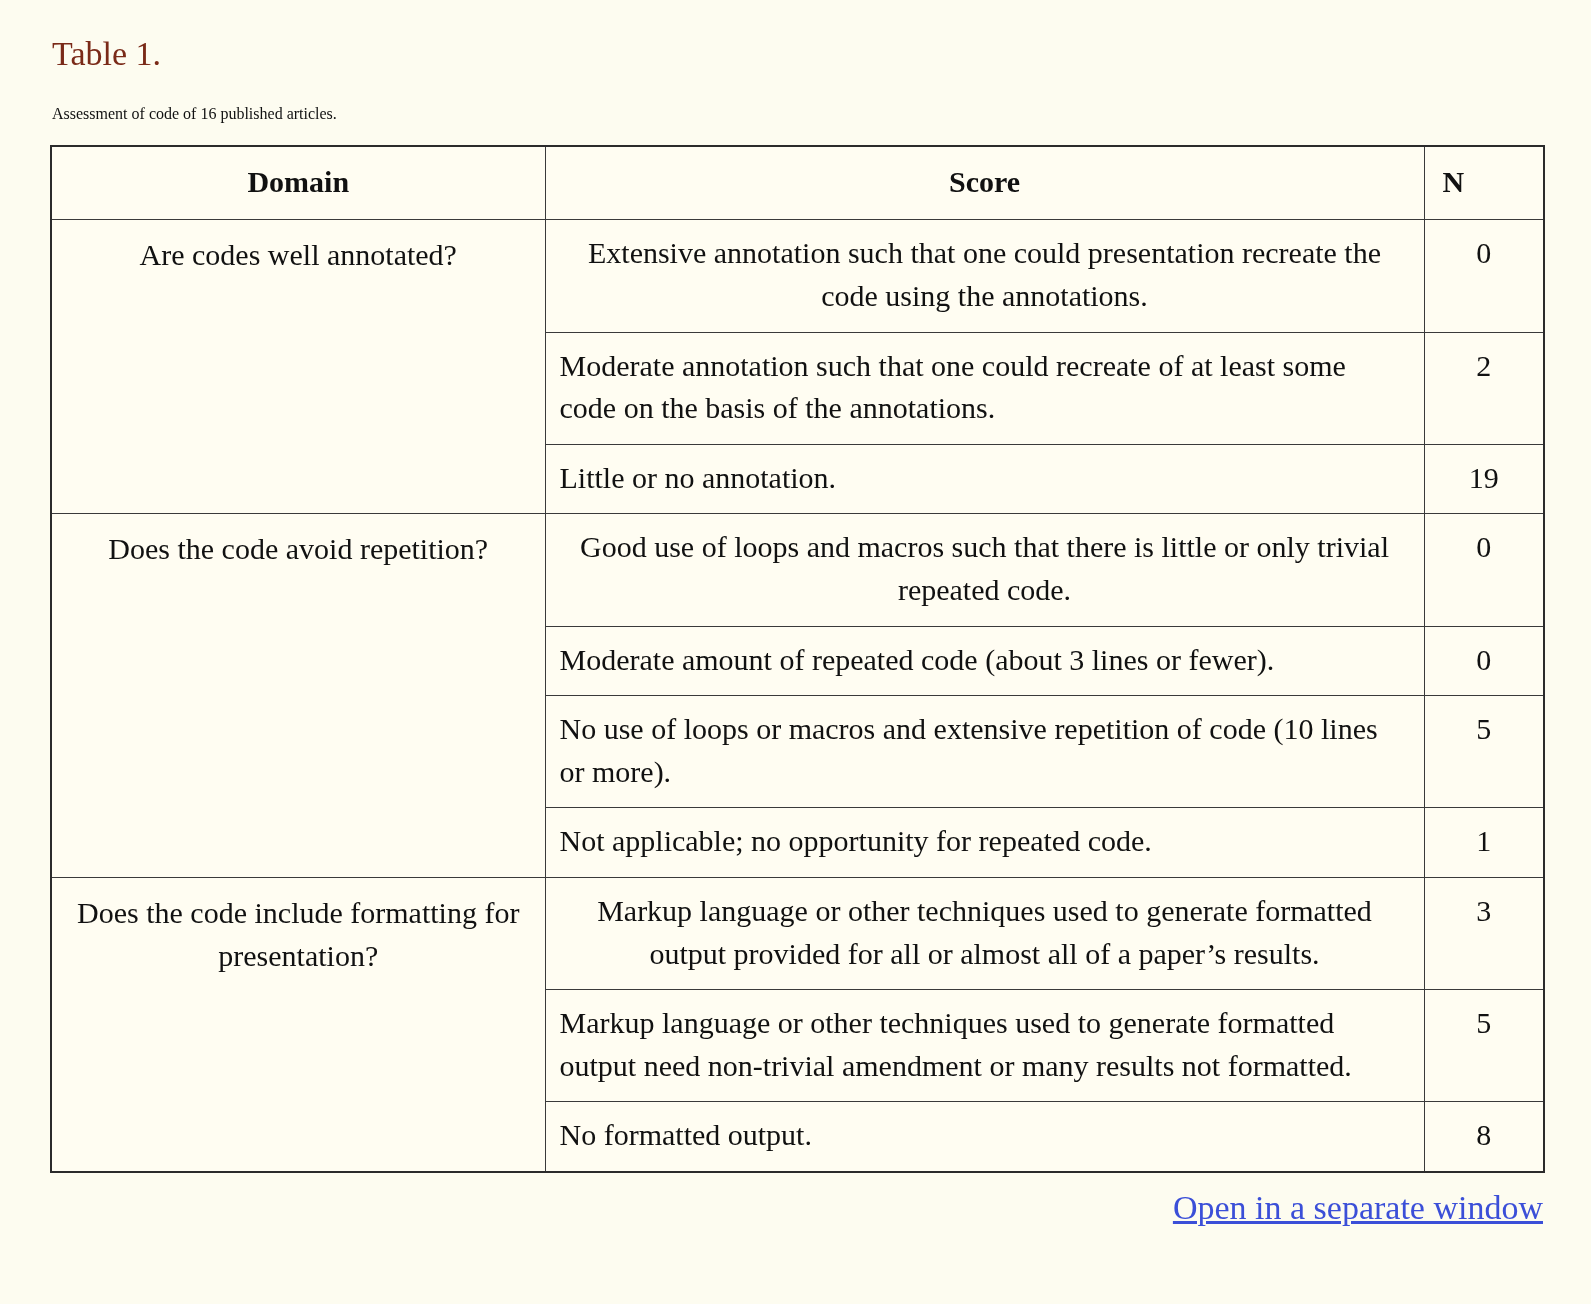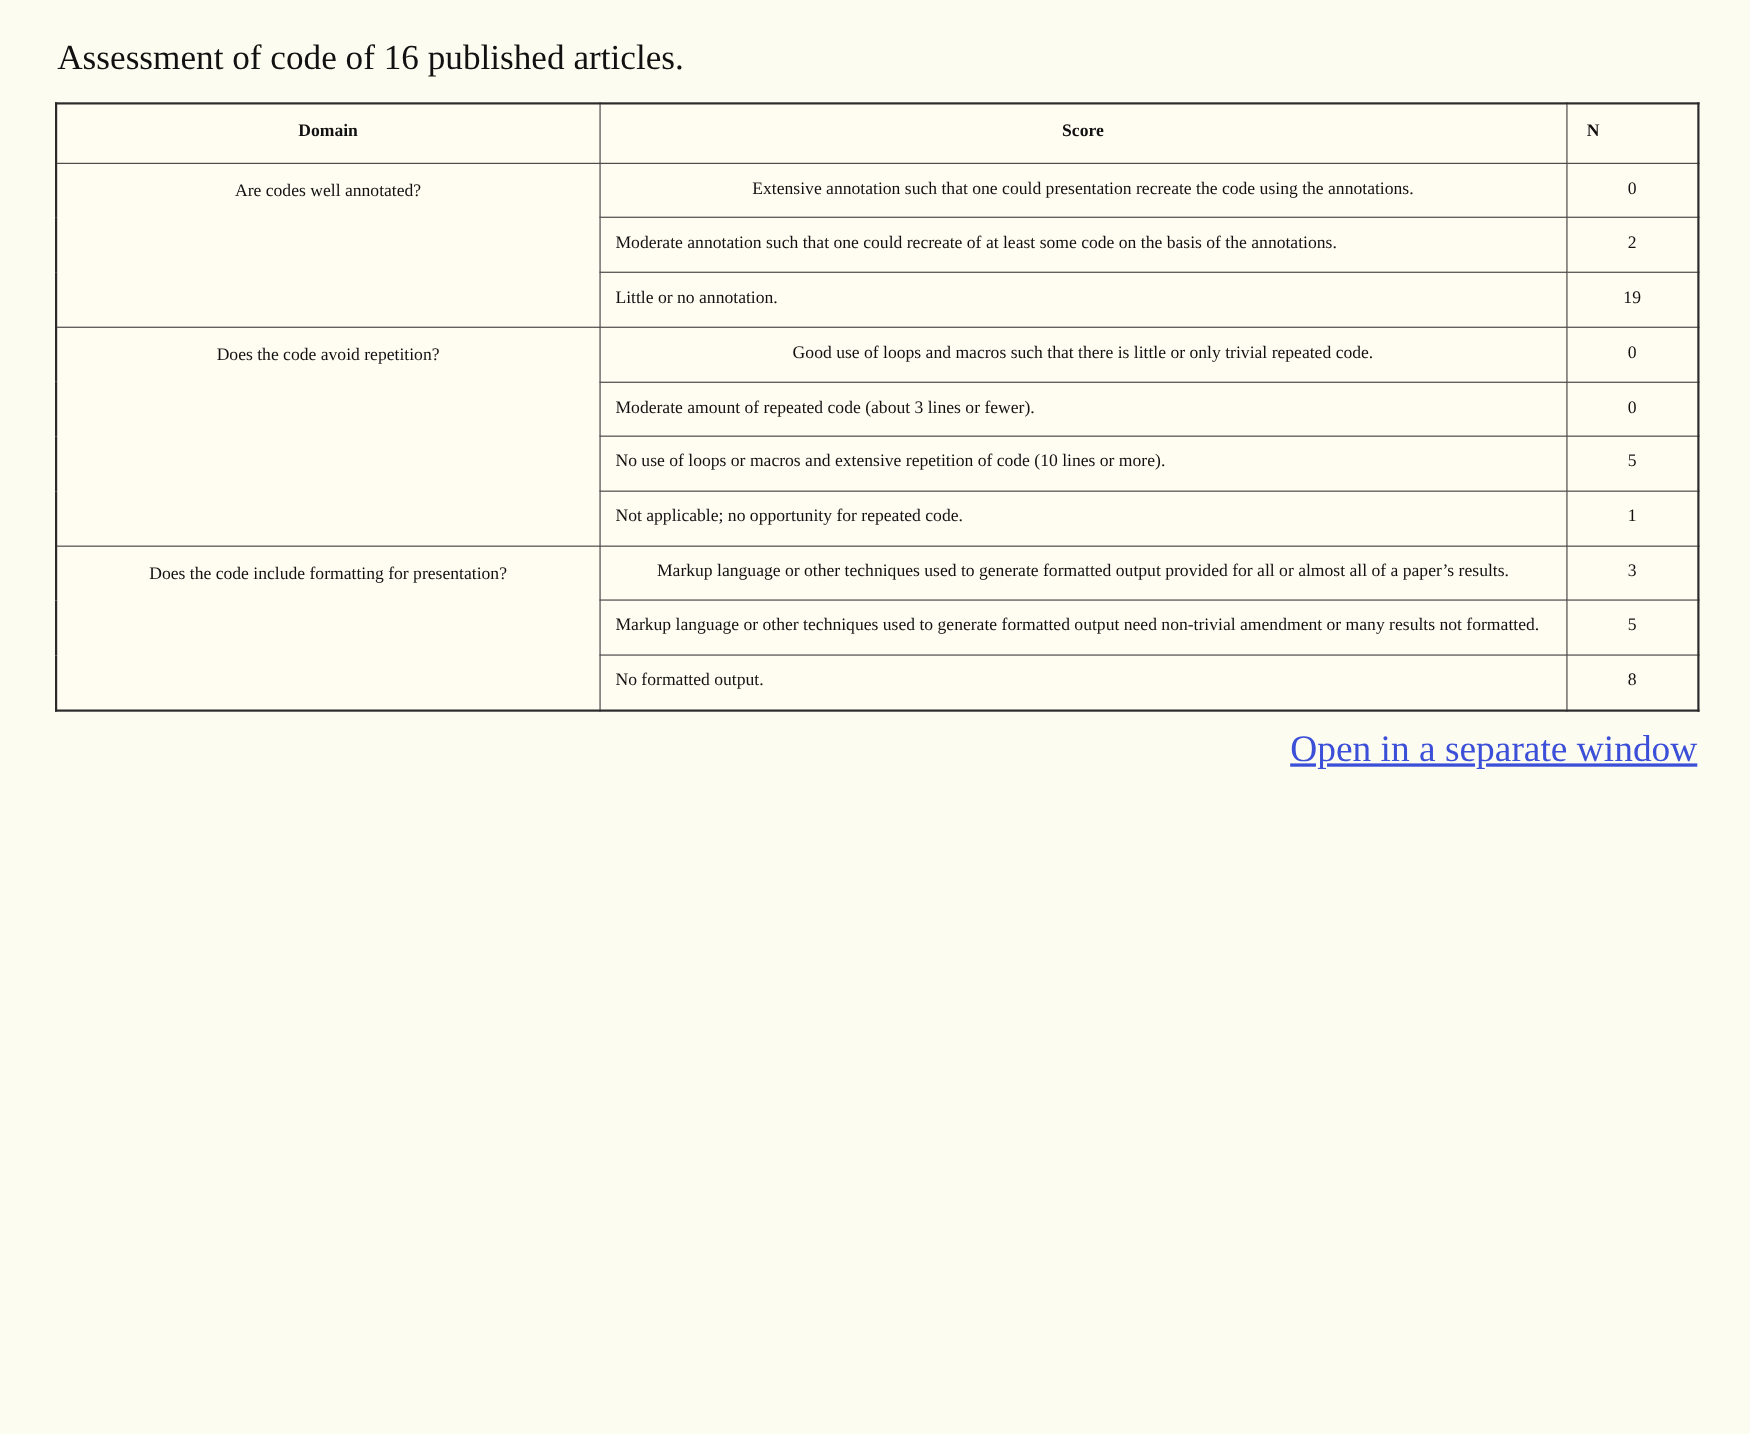--- a/index.html
+++ b/index.html
@@ -19,40 +19,40 @@
     box-sizing: border-box;
   }
   .table-label {
     color: #7a2a18;
     font-size: 34px;
     line-height: 1.2;
     margin: 0 0 30px 4px;
     font-family: "Liberation Serif", serif;
   }
   .caption {
-    font-size: 32px;
+    font-size: 16px;
     margin: 0 0 22px 4px;
     color: #111;
   }
   table.main {
     border-collapse: collapse;
     width: 1493px;
     margin-left: 2px;
     table-layout: fixed;
     border: 2px solid #2b2b2b;
     background: #fffdf2;
   }
   table.main col.c-domain { width: 494px; }
   table.main col.c-score  { width: 879px; }
   table.main col.c-n      { width: 120px; }
 
   table.main th, table.main td {
     border: 1px solid #3a3a3a;
     vertical-align: top;
-    font-size: 16px;
+    font-size: 30px;
     line-height: 1.42;
     padding: 12px 14px 14px 14px;
     color: #111;
   }
   table.main thead th {
     font-weight: bold;
     padding-top: 14px;
     padding-bottom: 16px;
   }
   table.main td.domain-cell {
@@ -84,20 +84,21 @@
     color: #3b4fd8;
     font-size: 34px;
     text-decoration: underline;
   }
 </style>
 </head>
 <body>
 
 <div class="page">
 
+  <div class="table-label">Table 1.</div>
 
   <div class="caption">Assessment of code of 16 published articles.</div>
 
   <table class="main">
     <colgroup>
       <col class="c-domain">
       <col class="c-score">
       <col class="c-n">
     </colgroup>
     <thead>

